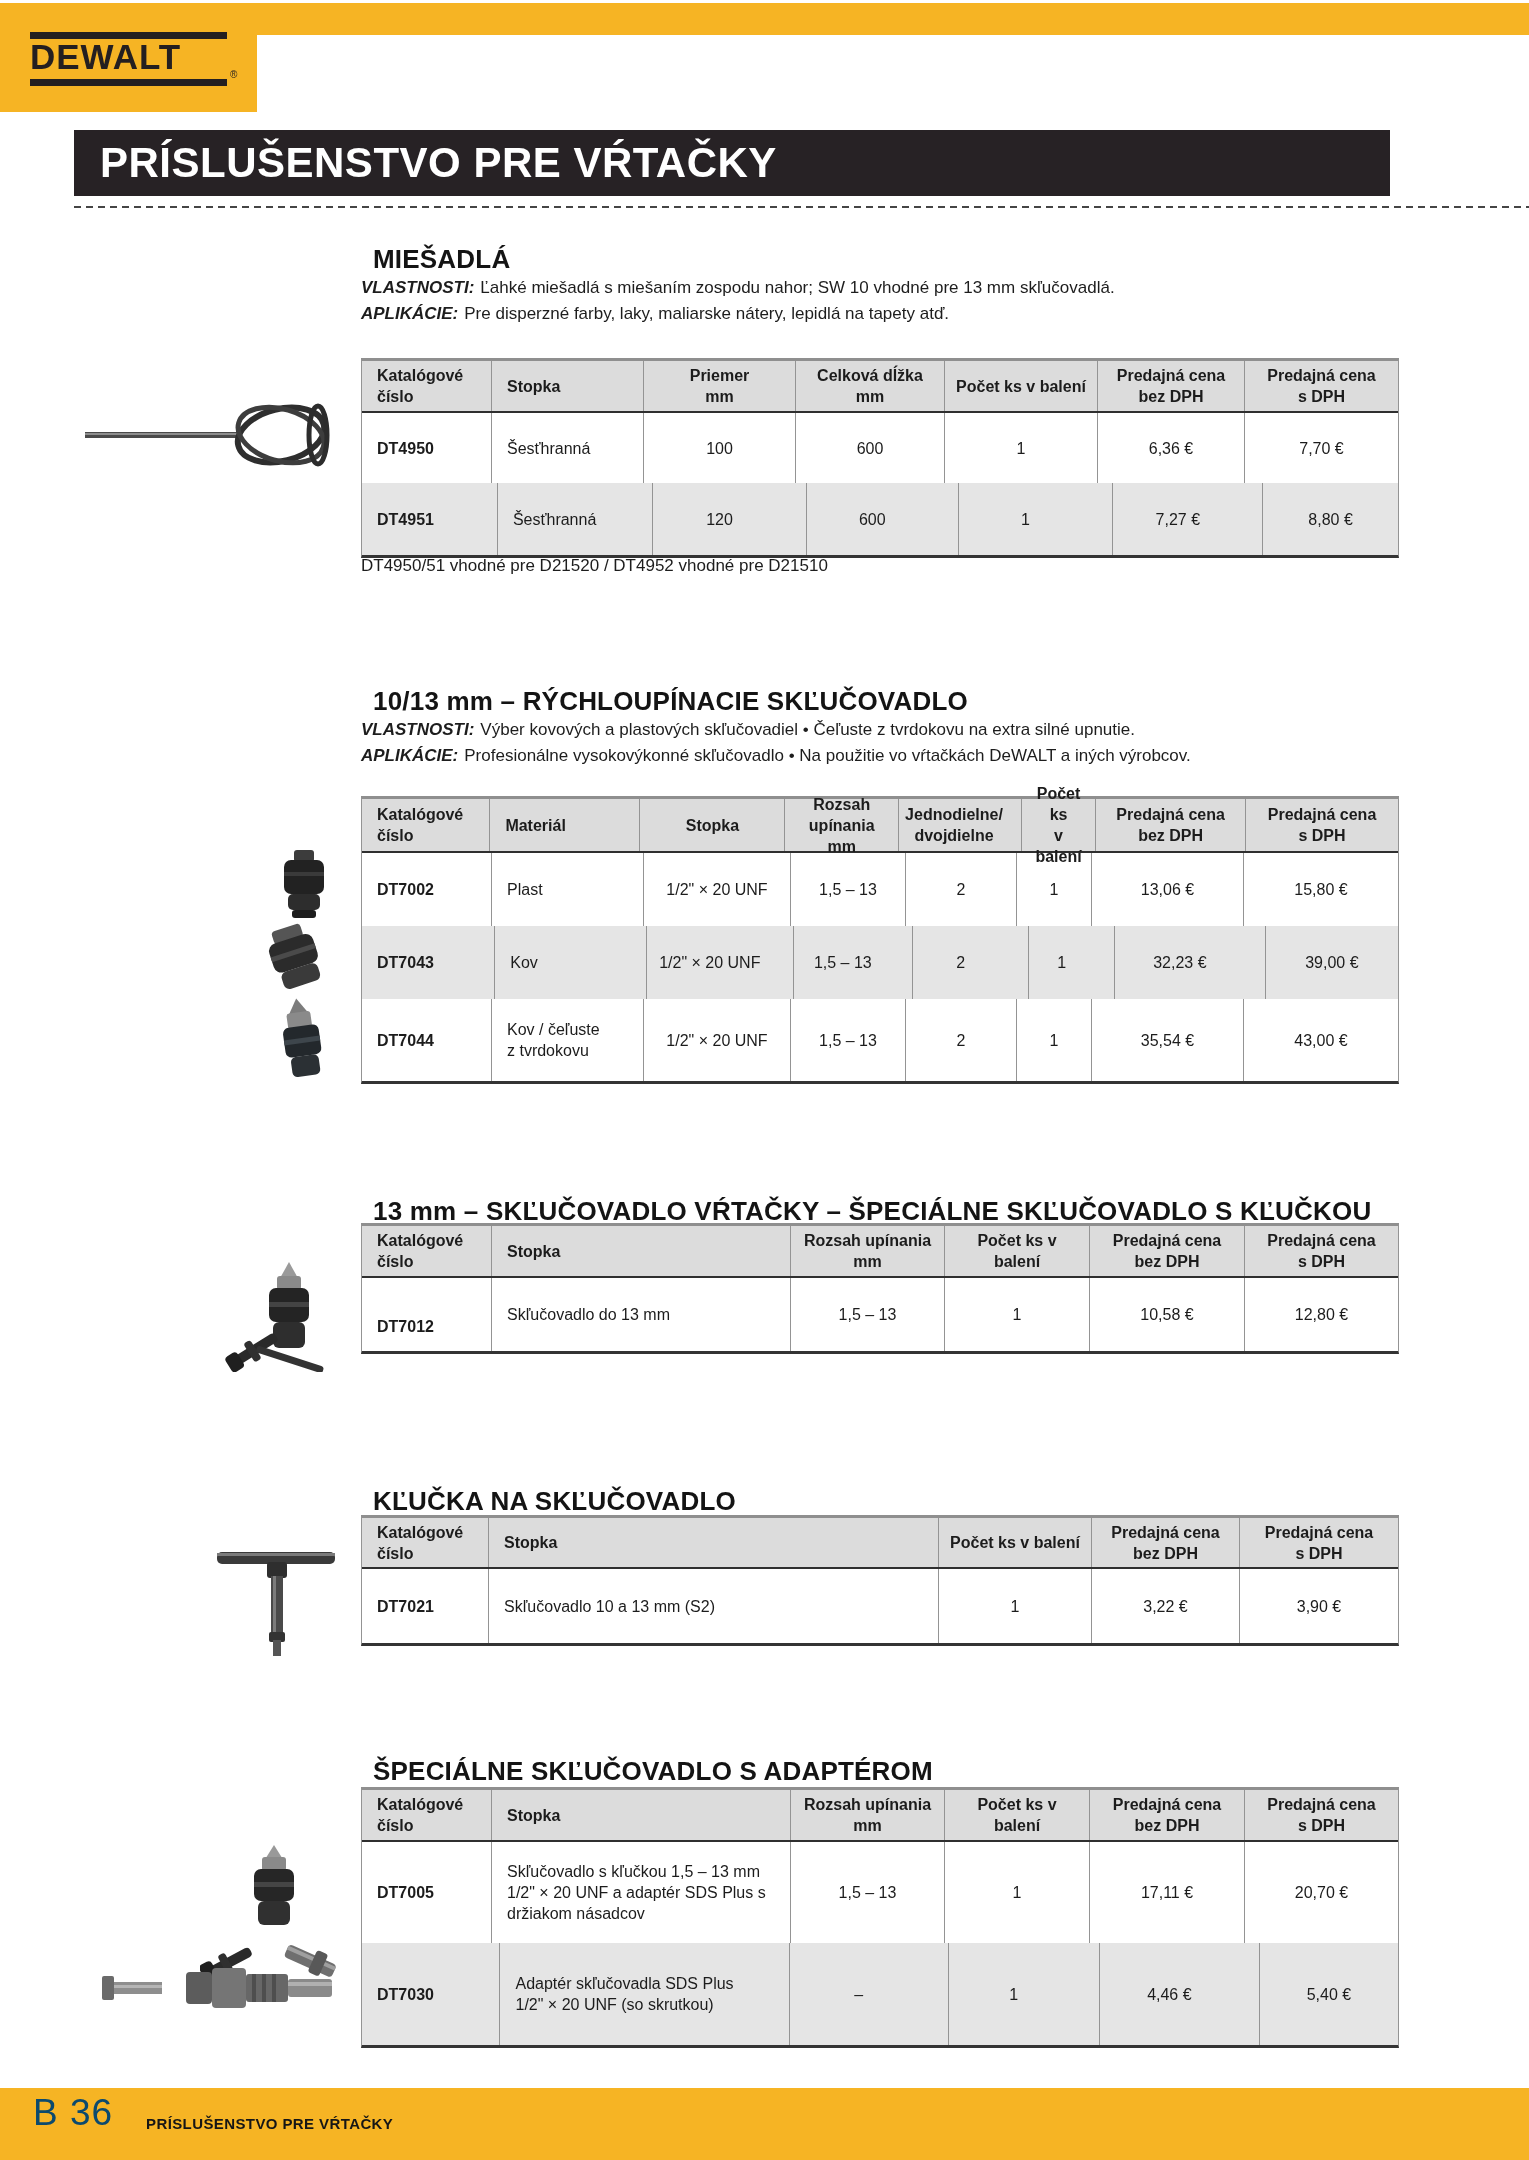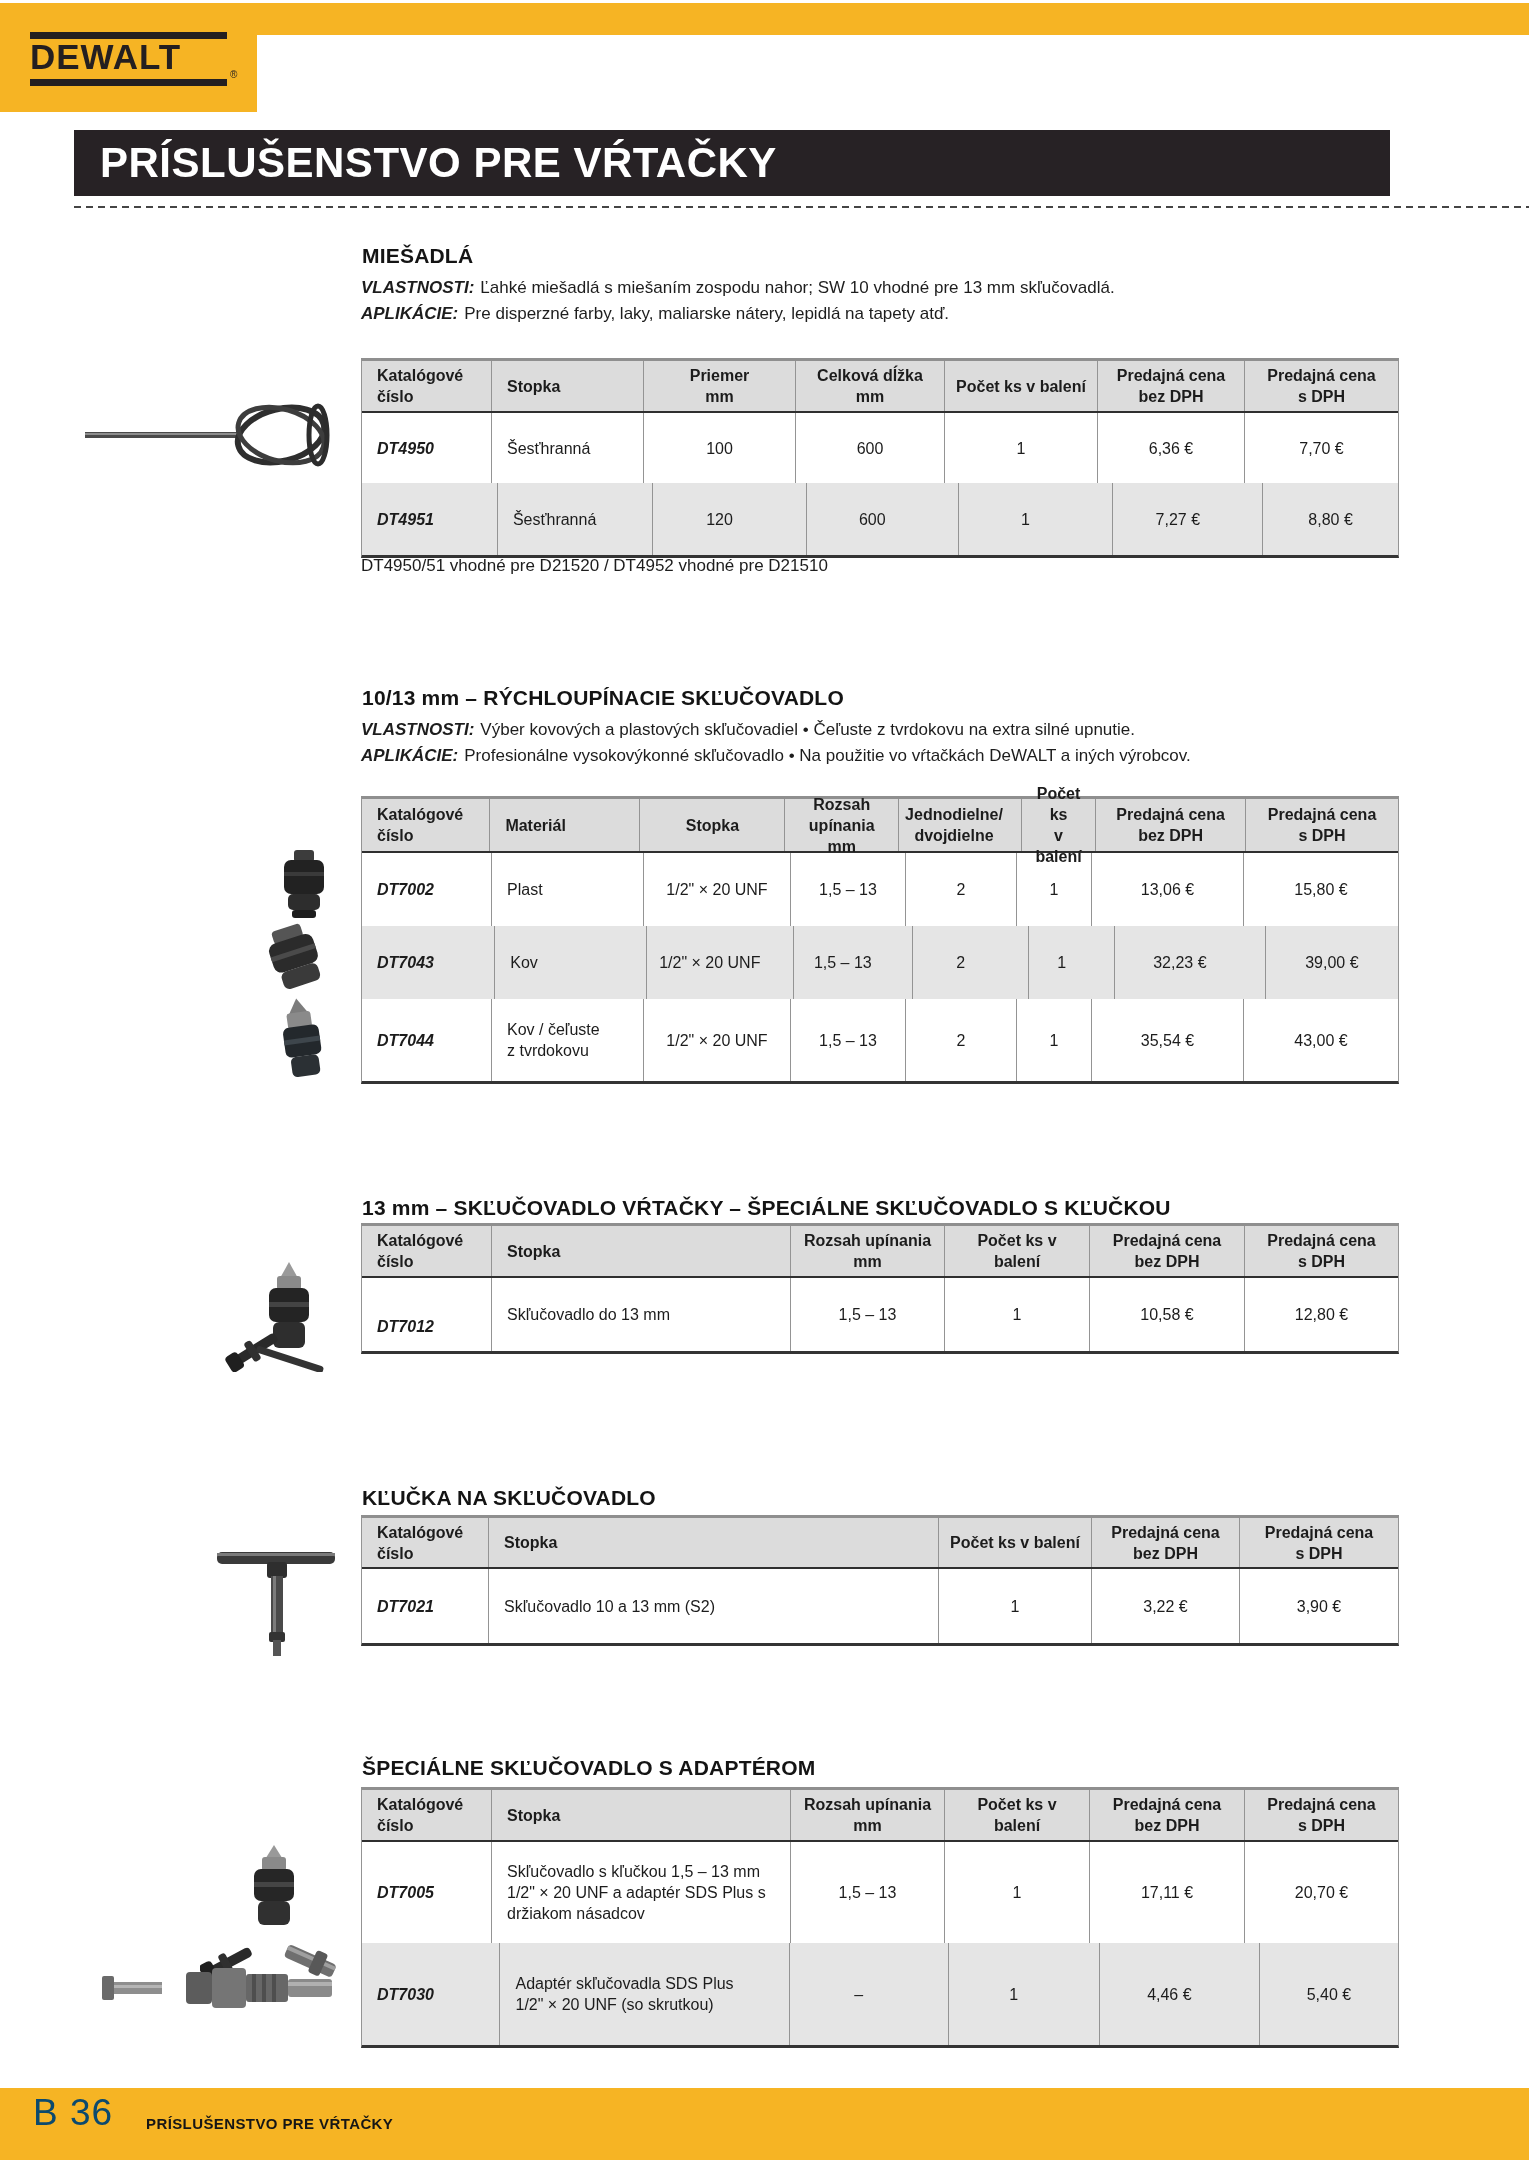--- a/index.html
+++ b/index.html
@@ -25,39 +25,39 @@
   .logo-reg{position:absolute;left:230px;top:66px;font-size:10px;color:#241f20;}
 
   
   .title-bar{position:absolute;left:74px;top:130px;width:1316px;height:66px;background:var(--bar-black);
              display:flex;align-items:center;padding-left:26px;box-sizing:border-box;}
   .title-bar span{color:#fff;font-size:42px;font-weight:bold;letter-spacing:.5px;white-space:nowrap;}
   .dash{position:absolute;left:74px;top:206px;width:1455px;height:2px;
         background:repeating-linear-gradient(90deg,#454545 0 7px,transparent 7px 12px);}
 
   
-  .sec-h{position:absolute;left:362px;margin:0;font-size:21px;font-weight:bold;color:#141414;letter-spacing:.2px;white-space:nowrap;}
+  .sec-h{position:absolute;left:373px;margin:0;font-size:26px;font-weight:bold;color:#141414;letter-spacing:.2px;white-space:nowrap;}
   .props{position:absolute;left:361px;margin:0;font-size:17px;color:#1d1d1d;white-space:nowrap;}
   .plabel{font-weight:bold;font-style:italic;margin-right:6px;}
   .note{position:absolute;left:361px;margin:0;font-size:17px;color:#1d1d1d;}
 
   
   .tbl{position:absolute;left:361px;width:1038px;box-sizing:border-box;background:#fff;
        border-top:3px solid #8f8f8f;border-bottom:3px solid #343434;
        border-left:1px solid var(--grid);border-right:1px solid var(--grid);}
   .trow{display:flex;}
   .trow.thead{background:var(--head-gray);border-bottom:2px solid #2f2f2f;box-sizing:border-box;}
   .trow.shaded{background:var(--row-alt);gap:20px;}
   .tcell{box-sizing:border-box;display:flex;align-items:center;justify-content:center;
          text-align:center;white-space:pre-line;font-size:16px;line-height:21px;color:#1c1c1c;
          padding:2px 8px;}
   .tcell + .tcell{border-left:1px solid var(--grid);}
   .tcell.left{justify-content:flex-start;text-align:left;padding-left:15px;}
   .trow.thead .tcell{font-weight:bold;font-size:16px;}
-  .tcell.cat{font-weight:bold;font-style:italic;}
+  .tcell.cat{font-weight:bold;}
 
   
   .pimg{position:absolute;}
 
   
   .footer{position:absolute;left:0;top:2088px;width:100%;height:72px;background:var(--yellow);}
   .footer .pn{position:absolute;left:33px;top:4px;font-size:37px;color:#0c4a6e;letter-spacing:1px;}
   .footer .ft{position:absolute;left:146px;top:27px;font-size:15px;font-weight:bold;color:#161616;letter-spacing:.4px;}
 </style>
 </head>

